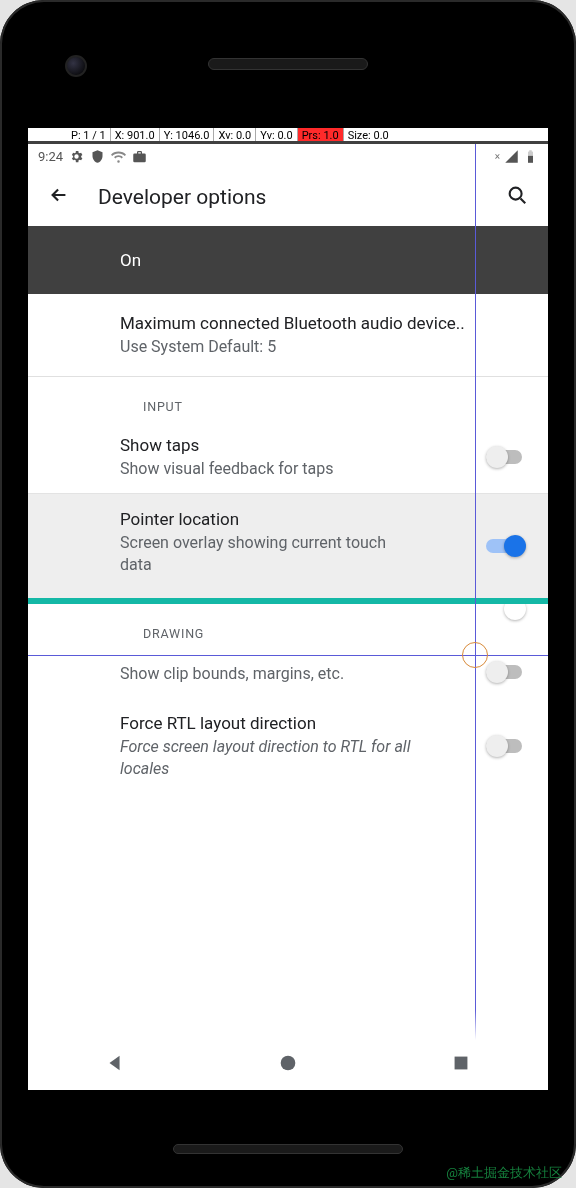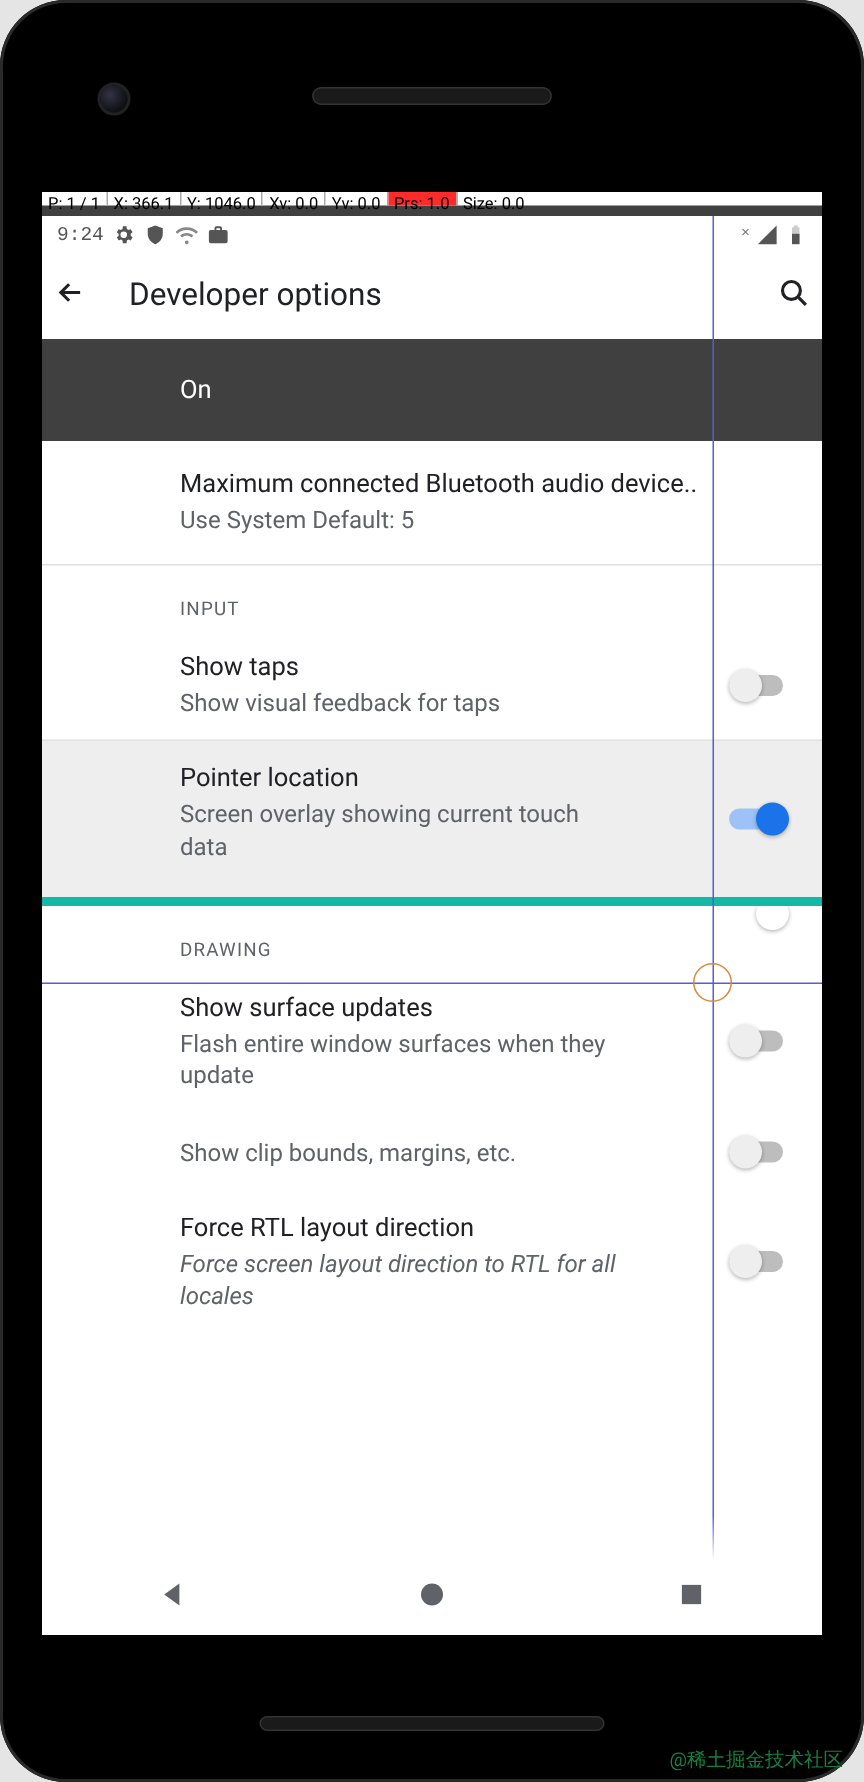--- a/index.html
+++ b/index.html
@@ -60,51 +60,51 @@
     background: #fff;
     overflow: hidden;
   }
   
   .pointer-bar {
     height: 16px;
     background: #fff;
     display: flex;
     font-size: 11px;
     color: #000;
-    border-bottom: 7px solid #404040;
+    border-bottom: 3px solid #404040;
     position: relative;
     z-index: 5;
+    padding-left: 39px;
   }
   .pointer-cell {
     border-right: 1px solid #aaa;
     padding: 1px 4px 0 4px;
     white-space: nowrap;
   }
   .pointer-cell.prs { background: #ff2a2a; color: #000; flex: 0 0 auto; }
   .pointer-cell.last { border-right: none; }
   
   .status-bar {
     height: 24px;
     display: flex;
     padding: 0 10px;
     font-size: 13px;
     color: #444;
     position: relative;
     z-index: 4;
-    font-family: Liberation Mono, monospace;
   }
   .status-left { display: flex; align-items: center; gap: 6px; }
   .status-right { margin-left: auto; display: flex; align-items: center; gap: 4px; }
   .status-icon { width: 15px; height: 15px; display: inline-block; }
   
   .app-bar {
     height: 58px;
     display: flex;
     align-items: center;
-    padding: 0 8px;
+    padding: 0 20px;
     gap: 28px;
   }
   .back-arrow, .search-ico { width: 22px; height: 22px; color: #202124; }
   .app-title { font-size: 21px; color: #202124; flex: 1; }
   
   .master-toggle {
     background: #404040;
     height: 68px;
     display: flex;
     align-items: center;
@@ -119,20 +119,21 @@
   }
   .row.with-switch { padding-right: 116px; }
   .row .title { font-size: 17px; color: #202124; line-height: 1.3; }
   .row .subtitle { font-size: 16px; color: #5f6368; margin-top: 2px; line-height: 1.35; }
   .section-header {
     padding: 22px 22px 6px 92px;
     font-size: 12.5px;
     letter-spacing: 0.8px;
     color: #5f6368;
     text-transform: uppercase;
+    margin-left: 23px;
   }
   .divider { height: 1px; background: #e0e0e0; margin: 0; }
   .row.highlighted { background: #eeeeee; border-top: 1px solid #e3e3e3; border-bottom: 6px solid #14b8a6;}
   
   .switch {
     position: absolute;
     right: 22px;
     top: 50%;
     transform: translateY(-50%);
     width: 40px;
@@ -218,21 +219,21 @@
 <div class="phone-frame">
 
   <div class="camera"></div>
   <div class="speaker-top"></div>
   <div class="speaker-bottom"></div>
 
   <div class="screen">
 
     <div class="pointer-bar">
       <div class="pointer-cell">P: 1 / 1</div>
-      <div class="pointer-cell">X: 366.1</div>
+      <div class="pointer-cell">X: 901.0</div>
       <div class="pointer-cell">Y: 1046.0</div>
       <div class="pointer-cell">Xv: 0.0</div>
       <div class="pointer-cell">Yv: 0.0</div>
       <div class="pointer-cell prs">Prs: 1.0</div>
       <div class="pointer-cell last">Size: 0.0</div>
     </div>
 
     <div class="status-bar">
       <div class="status-left">
         <span style="color:#555;">9:24</span>
@@ -317,28 +318,20 @@
       <div class="title">Pointer location</div>
       <div class="subtitle" style="max-width:300px;">Screen overlay showing current touch data</div>
       <div class="switch on">
         <div class="track"></div>
           <div class="thumb"></div>
       </div>
     </div>
 
     <div class="section-header">DRAWING</div>
 
-    <div class="row with-switch">
-      <div class="title">Show surface updates</div>
-      <div class="subtitle" style="max-width:320px;">Flash entire window surfaces when they update</div>
-      <div class="switch">
-        <div class="track"></div>
-          <div class="thumb"></div>
-      </div>
-    </div>
 
     <div class="row with-switch">
       <div class="subtitle">Show clip bounds, margins, etc.</div>
       <div class="switch">
         <div class="track"></div>
           <div class="thumb"></div>
       </div>
     </div>
 
     <div class="row with-switch">

